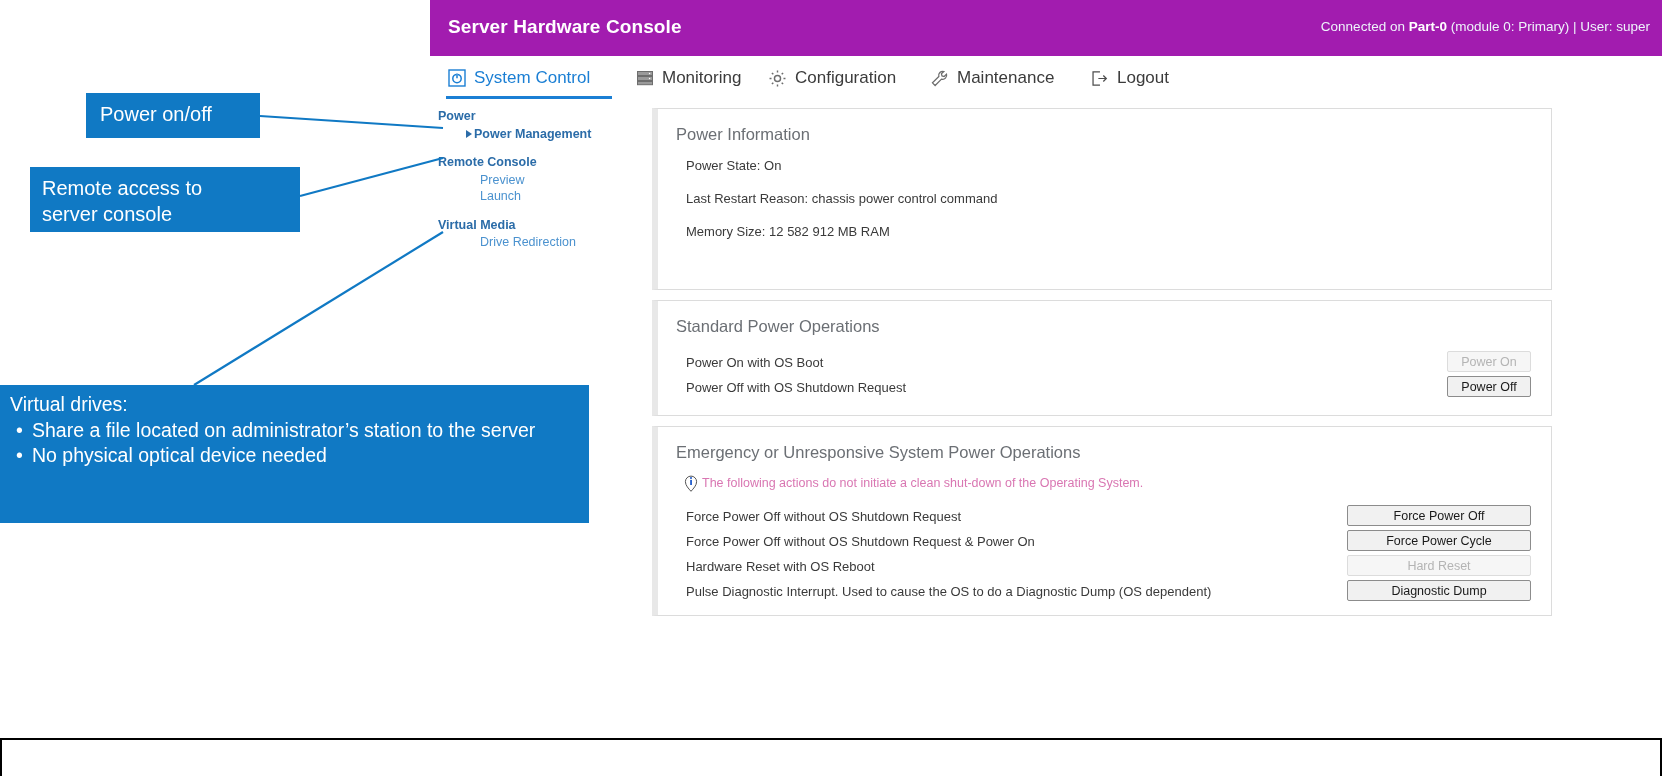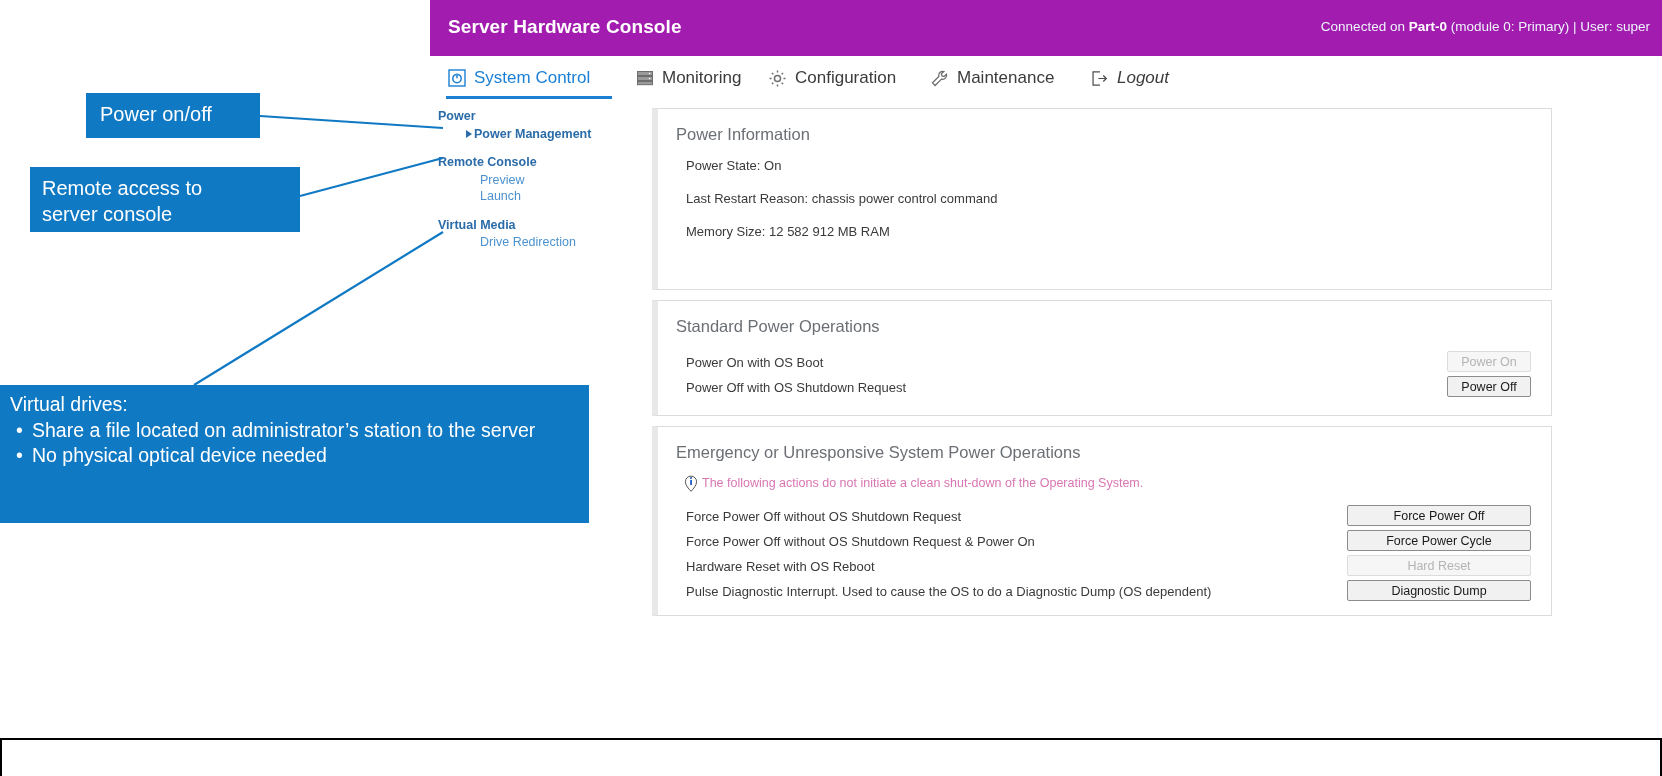--- a/index.html
+++ b/index.html
@@ -322,21 +322,21 @@
 
       <div class="nav-item" style="left:500px;">
         <span class="nav-ico">
           <svg width="19" height="19" viewBox="0 0 20 20">
               <path d="M14.6 2.6a4.3 4.3 0 0 0-5.3 5.3L2.6 14.6l2.8 2.8 6.7-6.7a4.3 4.3 0 0 0 5.3-5.3l-2.5 2.5-2.3-.6-.6-2.3z" fill="none" stroke="#6d6d6d" stroke-width="1.3"></path>
             </svg>
         </span>
         <span>Maintenance</span>
       </div>
 
-      <div class="nav-item" style="left:660px;font-style:italic;">
+      <div class="nav-item" style="left:660px;">
         <span class="nav-ico">
           <svg width="19" height="19" viewBox="0 0 20 20">
               <path d="M10.5 3H3.2v14h7.3" fill="none" stroke="#4d4d4d" stroke-width="1.3"></path>
               <path d="M8.8 10h8.2M14 6.8l3.2 3.2-3.2 3.2" fill="none" stroke="#4d4d4d" stroke-width="1.3"></path>
             </svg>
         </span>
         <span>Logout</span>
       </div>
     </div>
 

